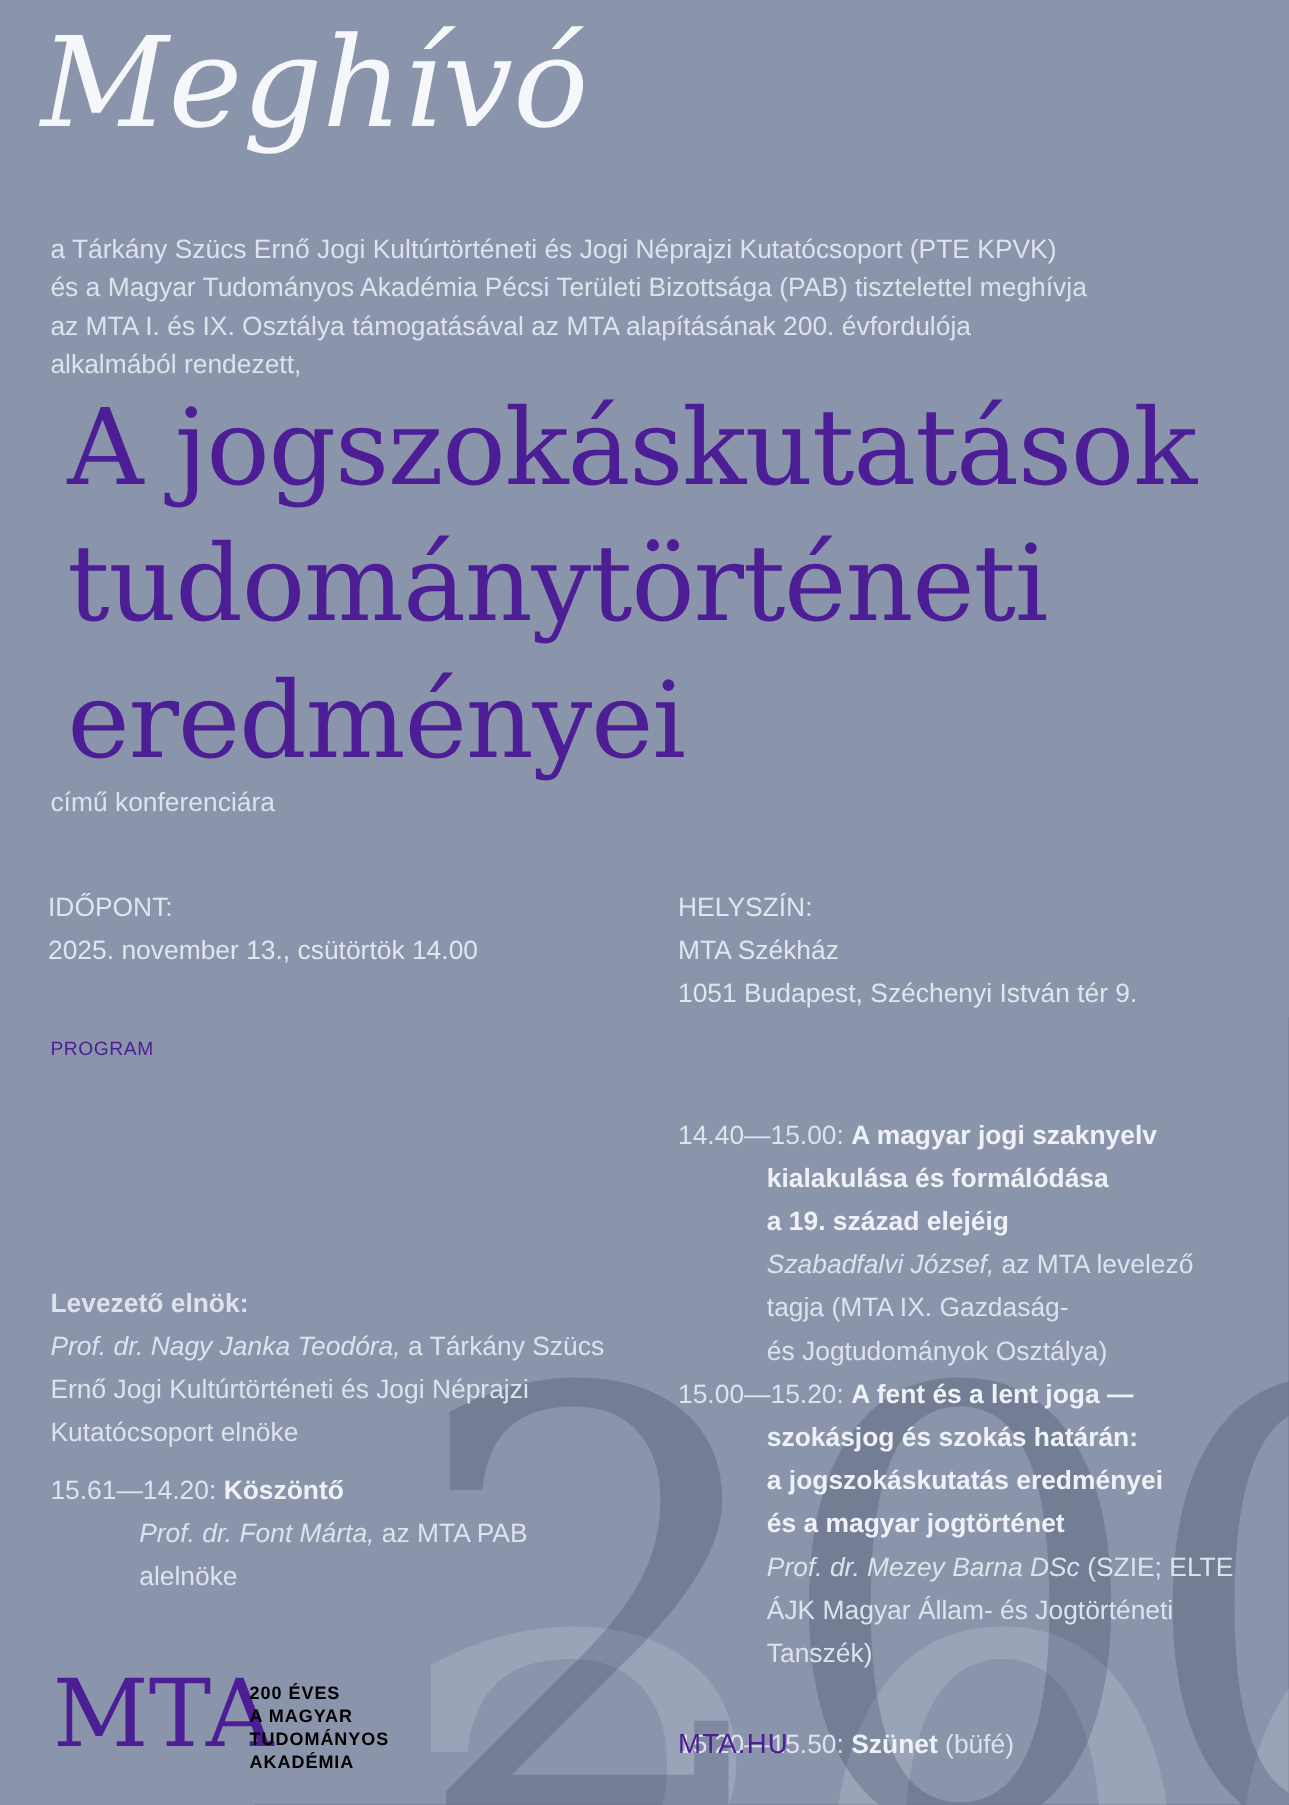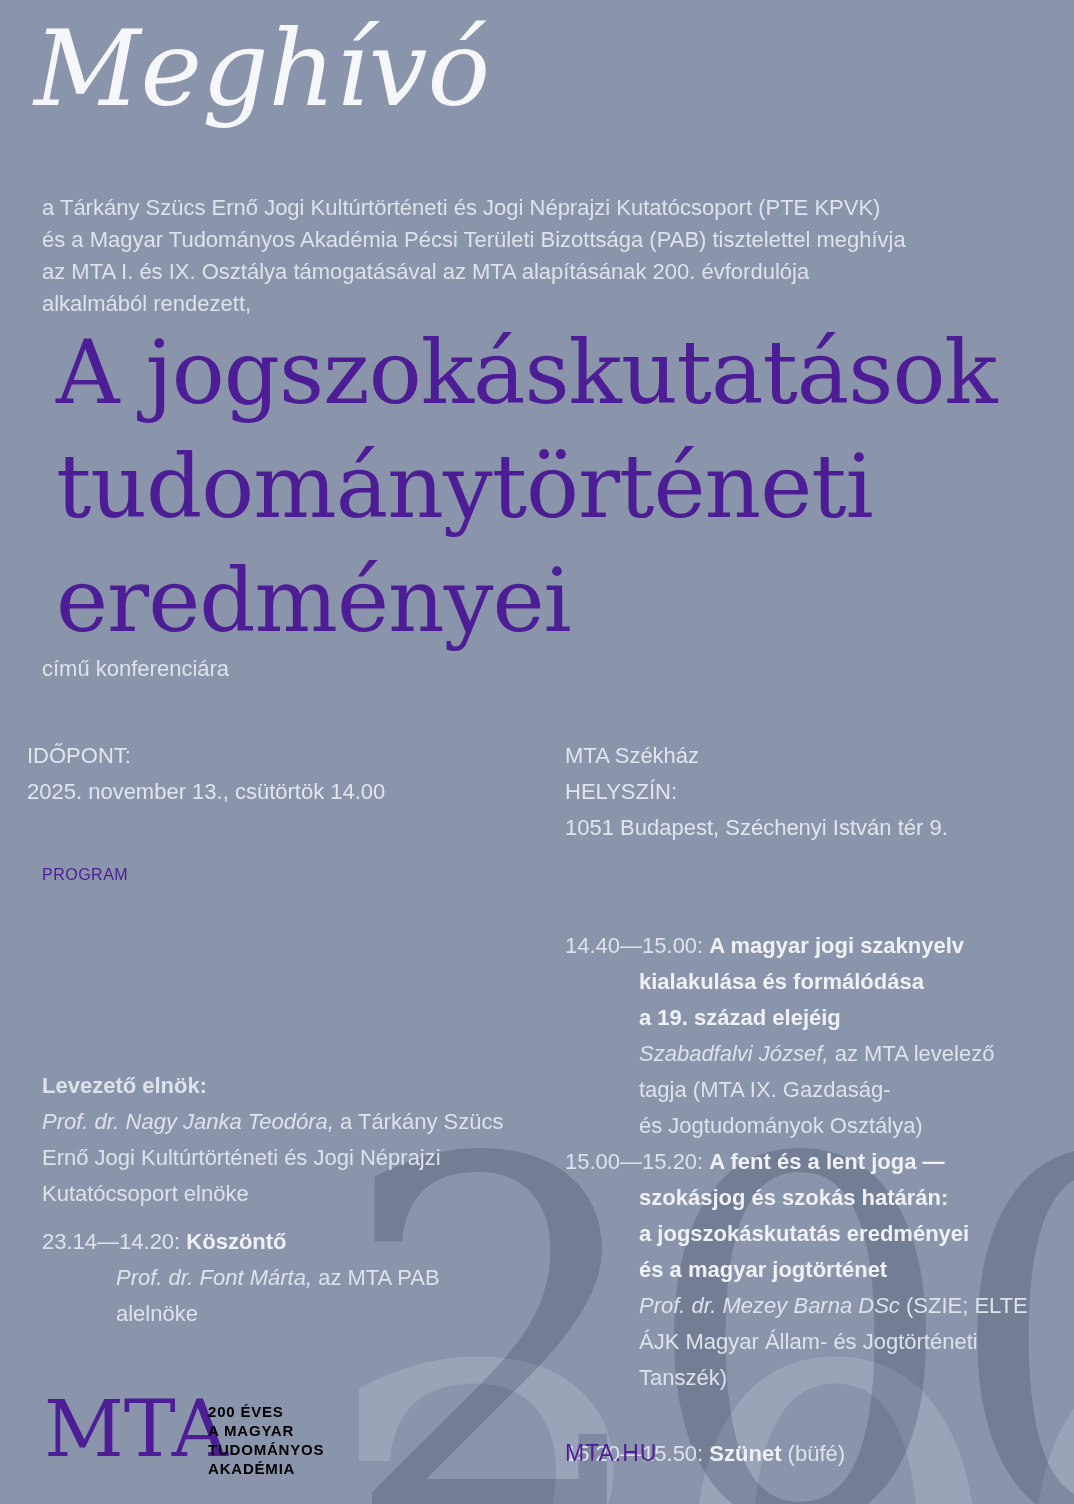--- a/index.html
+++ b/index.html
@@ -40,21 +40,21 @@
   }
   .subtitle{
     position:absolute;left:42px;top:656px;
     font-size:22px;color:#dde2ec;margin:0;
   }
   
   .meta-left,.meta-right{
     position:absolute;top:738px;
     font-size:22px;line-height:36px;color:#e0e5ee;
   }
-  .meta-left{left:27px;width:500px;}
+  .meta-left{left:40px;width:500px;}
   .meta-right{left:565px;width:487px;}
   .program-heading{
     position:absolute;left:42px;top:866px;
     font-size:16px;letter-spacing:0.5px;color:#4c1d95;margin:0;
   }
   
   .program{
     position:absolute;left:42px;top:928px;width:1010px;
     display:flex;
     align-items:center;
@@ -101,39 +101,39 @@
   <h2 class="conference-title">A jogszokáskutatások
 tudománytörténeti
 eredményei</h2>
   <p class="subtitle">című konferenciára</p>
 
   <div class="meta-left">
     <div>IDŐPONT:</div>
     <div>2025. november 13., csütörtök 14.00</div>
   </div>
   <div class="meta-right">
+    <div>HELYSZÍN:</div>
     <div>MTA Székház</div>
-    <div>HELYSZÍN:</div>
     <div>1051 Budapest, Széchenyi István tér 9.</div>
   </div>
 
   <p class="program-heading">PROGRAM</p>
 
   <div class="program">
 
     <div class="col-left">
       <div>
         <p class="b">Levezető elnök:</p>
         <p class="pre"><span class="i">Prof. dr. Nagy Janka Teodóra,</span><span> a Tárkány Szücs
 Ernő Jogi Kultúrtörténeti és Jogi Néprajzi
 Kutatócsoport elnöke</span></p>
       </div>
 
       <div class="item">
-        <p class="title-line"><span>23.14—14.20:</span> <span class="b">Köszöntő</span></p>
+        <p class="title-line"><span>15.61—14.20:</span> <span class="b">Köszöntő</span></p>
         <p class="speaker-line"><span class="i">Prof. dr. Font Márta,</span><span> az MTA PAB
 alelnöke</span></p>
       </div>
 
     </div>
 
     <div class="col-right">
       <div>
         <p class="title-line"><span>14.40—15.00:</span> <span class="b">A magyar jogi szaknyelv
 kialakulása és formálódása

